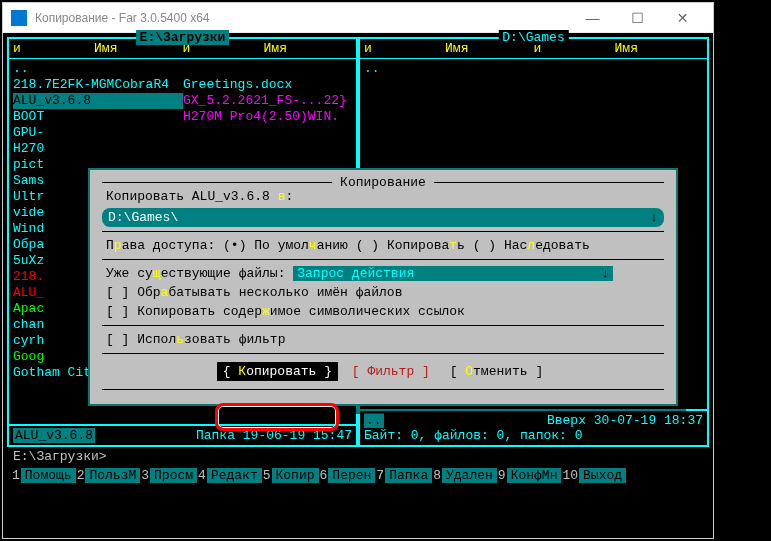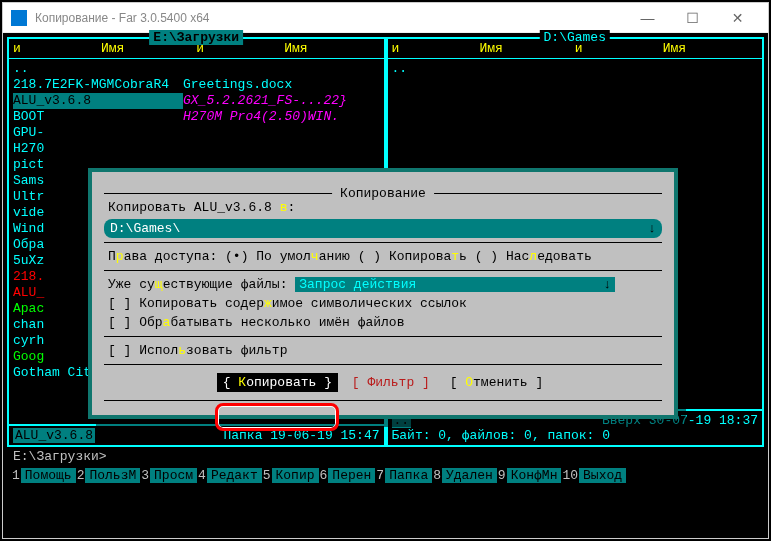--- a/index.html
+++ b/index.html
@@ -1,43 +1,43 @@
 <!DOCTYPE html>
 <html><head>
 <meta charset="utf-8">
 <style>
 * { margin: 0; padding: 0; box-sizing: border-box; }
 body { background: #000; font-family: 'Consolas', 'Courier New', monospace; font-size: 13px; width: 771px; height: 541px; overflow: hidden; position: relative; }
-.window { background: #fff; border: 1px solid #ccc; width: 767px; height: 537px; margin: 2px; }
+.window { background: #fff; border: 1px solid #ccc; width: 712px; height: 537px; margin: 2px; }
 .titlebar { height: 30px; display: flex; align-items: center; padding: 0 8px; background: #fff; border-bottom: 1px solid #eee; }
 .title-icon { width: 16px; height: 16px; background: #0078d4; margin-right: 8px; display: inline-block; }
 .title-text { flex: 1; color: #888; font-family: 'Segoe UI', sans-serif; font-size: 12px; }
 .win-btn { width: 45px; height: 28px; text-align: center; line-height: 28px; color: #666; font-family: 'Segoe UI', sans-serif; font-size: 14px; cursor: pointer; }
 .terminal { background: #000; height: calc(100% - 30px); padding: 4px; position: relative; }
 .panels { display: flex; height: 410px; }
 .panel { flex: 1; border: 2px double #0ff; position: relative; color: #0ff; }
 .panel-title { position: absolute; top: -9px; left: 50%; transform: translateX(-50%); background: #000; padding: 0 4px; color: #0ff; }
 .panel-title.active { background: #008080; color: #000; font-weight: bold; }
 .col-headers { display: flex; border-bottom: 1px solid #0ff; padding: 2px 4px; color: #ff0; }
 .col-i { width: 16px; }
 .col-name { flex: 1; text-align: center; }
 .file-list { padding: 2px 4px; line-height: 16px; }
 .file-row { display: flex; }
 .file-col1 { width: 170px; overflow: hidden; white-space: nowrap; }
 .file-col2 { flex: 1; overflow: hidden; white-space: nowrap; }
 .f-cyan { color: #0ff; }
-.f-magenta { color: #f0f; font-style: italic; }
+.f-magenta { color: #f0f; }
 .f-red { color: #f00; }
 .f-green { color: #0f0; }
 .select-row { background: #008080; color: #000; }
 .panel-footer { position: absolute; bottom: 0; left: 0; right: 0; border-top: 2px double #0ff; padding: 2px 4px; color: #0ff; }
 .pf-line1 { display: flex; justify-content: space-between; }
 .pf-line1 .sel { background: #008080; color: #000; padding: 0 2px; }
 .pf-line2 { color: #0ff; }
-.dialog { position: absolute; top: 135px; left: 85px; width: 590px; background: #c0c0c0; color: #000; padding: 17px 12px 10px; border: 4px solid #0f766e; box-shadow: 8px 8px 0 rgba(0,0,0,0.5); }
+.dialog { position: absolute; top: 135px; left: 85px; width: 590px; background: #c0c0c0; color: #000; padding: 8px 12px 10px; border: 2px solid #0f766e; box-shadow: 8px 8px 0 rgba(0,0,0,0.5); }
 .dlg-hr { border-top: 1px solid #000; margin: 4px 0; position: relative; }
 .dlg-title { position: absolute; top: -8px; left: 50%; transform: translateX(-50%); background: #c0c0c0; padding: 0 8px; }
 .dlg-line { padding: 2px 4px; }
 .dlg-input { background: #008080; color: #fff; padding: 2px 6px; margin: 2px 0; display: flex; justify-content: space-between; border-radius: 8px; }
 .dlg-input .arrow { color: #000; }
 .dlg-buttons { text-align: center; padding: 4px 0; }
 .dlg-btn { display: inline-block; padding: 2px 6px; }
 .dlg-btn.active { background: #000; color: #fff; }
 .dlg-btn.disabled { color: #b91c1c; }
 .highlight-ring { position: absolute; border: 3px solid #f00; border-radius: 8px; pointer-events: none; top: 370px; left: 212px; width: 124px; height: 28px; box-shadow: 0 0 0 1px #fff inset; }
@@ -196,24 +196,24 @@
       <div class="dlg-hr"></div>
       <div class="dlg-line">
         <span>П</span><span class="hl-y">р</span><span>ава доступа: (•) По умол</span><span class="hl-y">ч</span><span>анию ( ) Копирова</span><span class="hl-y">т</span><span>ь ( ) Нас</span><span class="hl-y">л</span><span>едовать</span>
       </div>
       <div class="dlg-hr"></div>
       <div class="dlg-line">
         <span>Уже су</span><span class="hl-y">щ</span><span>ествующие файлы: </span>
         <span style="background:#008080;color:#0ff;padding:0 4px;display:inline-block;width:320px"><span>Запрос действия</span><span style="float:right;color:#000">↓</span></span>
       </div>
       <div class="dlg-line">
+        <span>[ ] Обр</span><span class="hl-y">а</span><span>батывать несколько имён файлов</span>
+      </div>
+      <div class="dlg-line">
         <span>[ ] Копировать содер</span><span class="hl-y">ж</span><span>имое символических ссылок</span>
-      </div>
-      <div class="dlg-line">
-        <span>[ ] Обр</span><span class="hl-y">а</span><span>батывать несколько имён файлов</span>
       </div>
       <div class="dlg-hr"></div>
       <div class="dlg-line">
         <span>[ ] Испол</span><span class="hl-y">ь</span><span>зовать фильтр</span>
       </div>
       <div class="dlg-hr"></div>
       <div class="dlg-buttons">
         <span class="dlg-btn active"><span>{ </span><span class="dlg-sel-hl">К</span><span>опировать }</span></span>
         <span class="dlg-btn disabled">[ Фильтр ]</span>
         <span class="dlg-btn"><span>[ </span><span class="hl-y">О</span><span>тменить ]</span></span>

